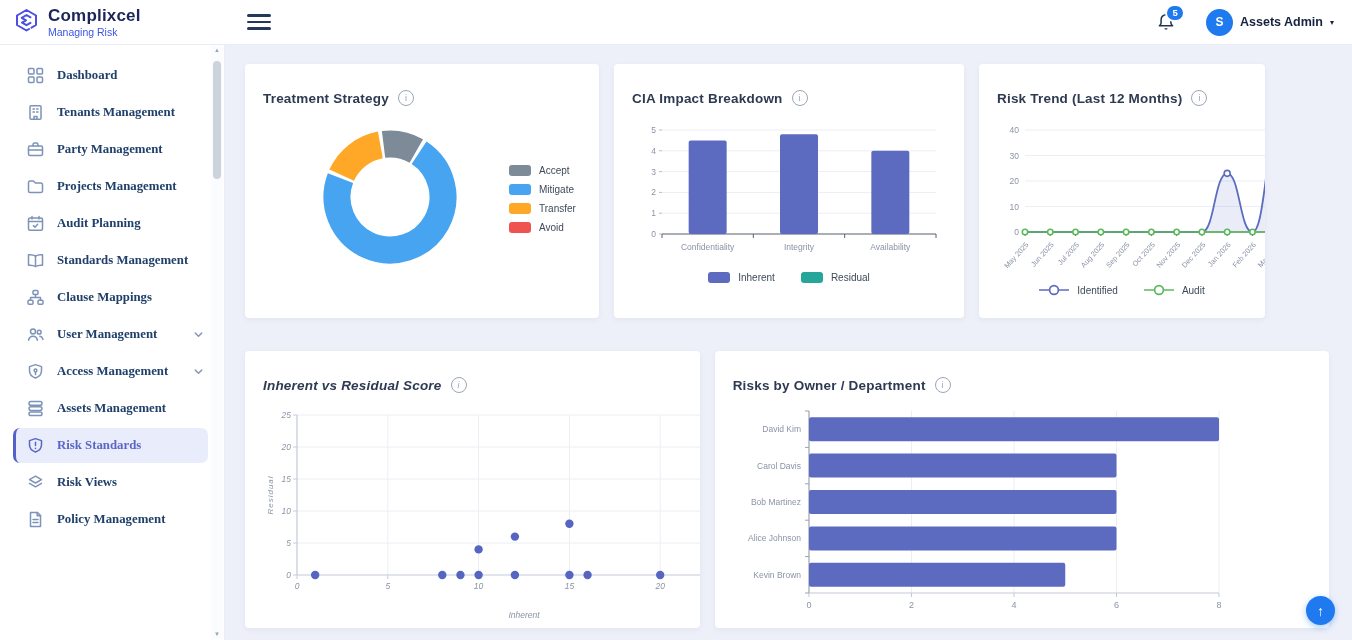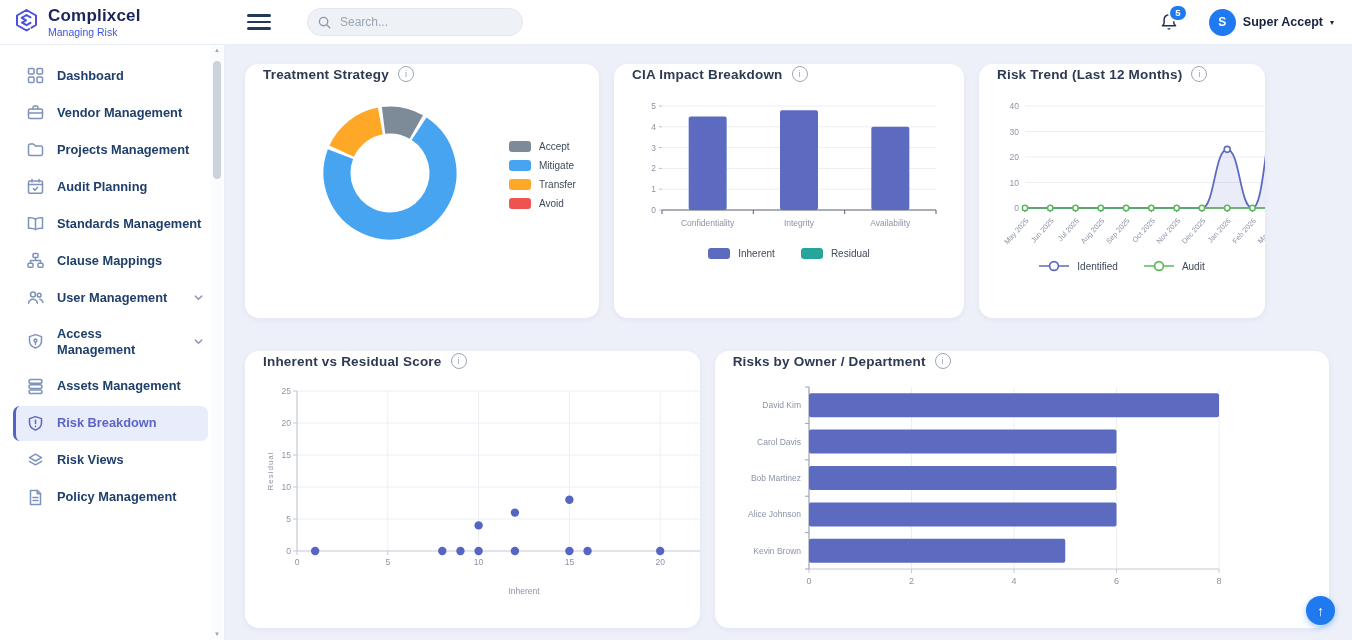--- a/index.html
+++ b/index.html
@@ -30,41 +30,41 @@
   .user-btn{display:flex;align-items:center;gap:7px;cursor:pointer;}
   .user-name{font-size:12.5px;font-weight:bold;color:#16233f;}
   .caret{font-size:8px;color:#16233f;}
 
   
   .sidebar{position:fixed;top:44px;left:0;bottom:0;width:225px;background:#fff;border-right:1px solid #e9edf4;
            box-sizing:border-box;padding-top:12px;overflow:hidden;z-index:10;}
   .side-item{display:flex;align-items:center;gap:13px;margin:2px 16px 2px 13px;padding:9px 4px 9px 14px;
              border-radius:7px;color:#20406b;font-size:12.8px;font-weight:bold;cursor:pointer;line-height:1.25;}
   .side-item .icn{width:17px;height:17px;flex:none;display:flex;align-items:center;}
-  .side-item .lbl{flex:1;}
+  .side-item .lbl{flex:1;font-family:Liberation Serif, serif;}
   .side-item .chev{margin-left:auto;display:flex;}
   .side-item.active{background:#e9ecfb;border-left:3px solid #5560c9;padding-left:11px;color:#5b66c4;}
   .side-scrollbar{position:absolute;top:1px;right:1px;bottom:1px;width:12px;display:flex;flex-direction:column;
              align-items:center;background:#fbfcfe;}
   .side-scrollbar .arrow{font-size:6px;color:#9aa5b5;line-height:10px;}
   .side-scrollbar .track{flex:1;width:8px;position:relative;}
   .side-scrollbar .thumb{position:absolute;top:6px;left:0;width:8px;height:118px;background:#ccd3dd;border-radius:4px;}
   .side-scrollbar .arrow.down{margin-top:auto;}
 
   
   .main{position:fixed;left:225px;top:44px;right:0;bottom:0;background:#edf0f9;
         padding:20px 23px 0 20px;box-sizing:border-box;overflow:hidden;}
   .row{display:flex;gap:15px;}
   .row2{margin-top:33px;}
-  .card{background:#fff;border-radius:14px;box-shadow:0 2px 6px rgba(25,42,70,.05);
-        padding:2px 18px;box-sizing:border-box;overflow:hidden;}
+  .card{background:#fff;border-radius:4px;box-shadow:0 2px 6px rgba(25,42,70,.05);
+        padding:26px 18px;box-sizing:border-box;overflow:hidden;}
   .c1{width:354px;height:254px;}
   .c2{width:350px;height:254px;}
   .c3{width:286px;height:254px;}
-  .c4{width:458px;height:277px;}
+  .c4{width:458px;height:277px;font-style:italic;}
   .c5{width:619px;height:277px;}
   .card-title-row{display:flex;align-items:center;gap:9px;}
   .card-title{font-size:13.5px;font-weight:bold;color:#2e3a52;letter-spacing:.2px;}
   .info{width:14px;height:14px;border:1.3px solid #9aa6b7;border-radius:50%;color:#9aa6b7;font-size:9px;
         display:flex;align-items:center;justify-content:center;cursor:pointer;flex:none;}
 
   .donut-wrap{display:flex;align-items:center;margin-top:16px;}
   .donut-box{margin-left:52px;}
   .legend-v{display:flex;flex-direction:column;gap:8px;margin-left:44px;}
   .lg-item{display:flex;align-items:center;gap:8px;cursor:pointer;}
@@ -91,42 +91,33 @@
     <span class="brand-text">
       <span class="brand-name">Complixcel</span>
       <span class="brand-tag">Managing Risk</span>
     </span>
   </div>
   <div class="hamburger">
     <span></span>
       <span></span>
       <span></span>
   </div>
-  <div class="search-wrap">
-    <span class="search-ico">
-      <svg width="13" height="13" viewBox="0 0 14 14">
-          <circle cx="6" cy="6" r="4.5" fill="none" stroke="#8b96a8" stroke-width="1.4"></circle>
-          <path d="m9.6 9.6 3 3" stroke="#8b96a8" stroke-width="1.4" stroke-linecap="round"></path>
-        </svg>
-    </span>
-    <input class="search-input" placeholder="Search..." style="">
-  </div>
   <div class="header-right">
     <div class="bell-wrap">
       <span style="display:flex;">
         <svg width="20" height="21" viewBox="0 0 20 21">
             <path d="M10 2.7a4.9 4.9 0 0 0-4.9 4.9v3.1c0 .9-.35 1.7-.97 2.3l-.73.75h13.2l-.73-.75a3.3 3.3 0 0 1-.97-2.3V7.6A4.9 4.9 0 0 0 10 2.7z" fill="none" stroke="#23324f" stroke-width="1.5" stroke-linejoin="round"></path>
             <path d="M8.4 16.2h3.2l-.5 1.4h-2.2z" fill="#23324f"></path>
           </svg>
       </span>
       <span class="badge">5</span>
     </div>
     <div class="user-btn">
       <span class="avatar">S</span>
-      <span class="user-name">Super Accept</span>
+      <span class="user-name">Assets Admin</span>
       <span class="caret">▾</span>
     </div>
   </div>
 </div>
 
 <div class="sidebar">
   <nav>
       <div class="side-item">
         <span class="icn">
           <svg viewBox="0 0 17 17" width="17" height="17" fill="none" stroke="#7e93b8" stroke-width="1.5" stroke-linecap="round" stroke-linejoin="round">
@@ -134,25 +125,34 @@
             <rect x="10" y="1.5" width="5.5" height="5.5" rx="1"></rect>
             <rect x="1.5" y="10" width="5.5" height="5.5" rx="1"></rect>
             <rect x="10" y="10" width="5.5" height="5.5" rx="1"></rect>
           </svg>
         </span>
         <span class="lbl">Dashboard</span>
       </div>
       <div class="side-item">
         <span class="icn">
           <svg viewBox="0 0 17 17" width="17" height="17" fill="none" stroke="#7e93b8" stroke-width="1.5" stroke-linecap="round" stroke-linejoin="round">
+            <rect x="3" y="1.8" width="11" height="13.4" rx="1"></rect>
+            <path d="M6 5h1.4M9.6 5H11M6 8h1.4M9.6 8H11M7 15.2v-2.6h3v2.6"></path>
+          </svg>
+        </span>
+        <span class="lbl">Tenants Management</span>
+      </div>
+      <div class="side-item">
+        <span class="icn">
+          <svg viewBox="0 0 17 17" width="17" height="17" fill="none" stroke="#7e93b8" stroke-width="1.5" stroke-linecap="round" stroke-linejoin="round">
             <rect x="1.5" y="5" width="14" height="9.6" rx="1.5"></rect>
             <path d="M6 5V3.6A1.6 1.6 0 0 1 7.6 2h1.8A1.6 1.6 0 0 1 11 3.6V5M1.5 9h14"></path>
           </svg>
         </span>
-        <span class="lbl">Vendor Management</span>
+        <span class="lbl">Party Management</span>
       </div>
       <div class="side-item">
         <span class="icn">
           <svg viewBox="0 0 17 17" width="17" height="17" fill="none" stroke="#7e93b8" stroke-width="1.5" stroke-linecap="round" stroke-linejoin="round">
             <path d="M1.5 4.5A1.5 1.5 0 0 1 3 3h3.4l2 2H14a1.5 1.5 0 0 1 1.5 1.5V13a1.5 1.5 0 0 1-1.5 1.5H3A1.5 1.5 0 0 1 1.5 13z"></path>
           </svg>
         </span>
         <span class="lbl">Projects Management</span>
       </div>
       <div class="side-item">
@@ -225,21 +225,21 @@
         </span>
         <span class="lbl">Assets Management</span>
       </div>
       <div class="side-item active">
         <span class="icn">
           <svg viewBox="0 0 17 17" width="17" height="17" fill="none" stroke="#5b66c4" stroke-width="1.5" stroke-linecap="round" stroke-linejoin="round">
             <path d="M8.5 1.6 14.5 3.6v4.1c0 3.6-2.4 6-6 7.3-3.6-1.3-6-3.7-6-7.3V3.6z"></path>
             <path d="M8.5 5.2v3.4M8.5 11.3v.1"></path>
           </svg>
         </span>
-        <span class="lbl">Risk Breakdown</span>
+        <span class="lbl">Risk Standards</span>
       </div>
       <div class="side-item">
         <span class="icn">
           <svg viewBox="0 0 17 17" width="17" height="17" fill="none" stroke="#7e93b8" stroke-width="1.5" stroke-linecap="round" stroke-linejoin="round">
             <path d="m8.5 2.2 6 3.4-6 3.4-6-3.4z"></path>
             <path d="m2.5 9.4 6 3.4 6-3.4"></path>
           </svg>
         </span>
         <span class="lbl">Risk Views</span>
       </div>

